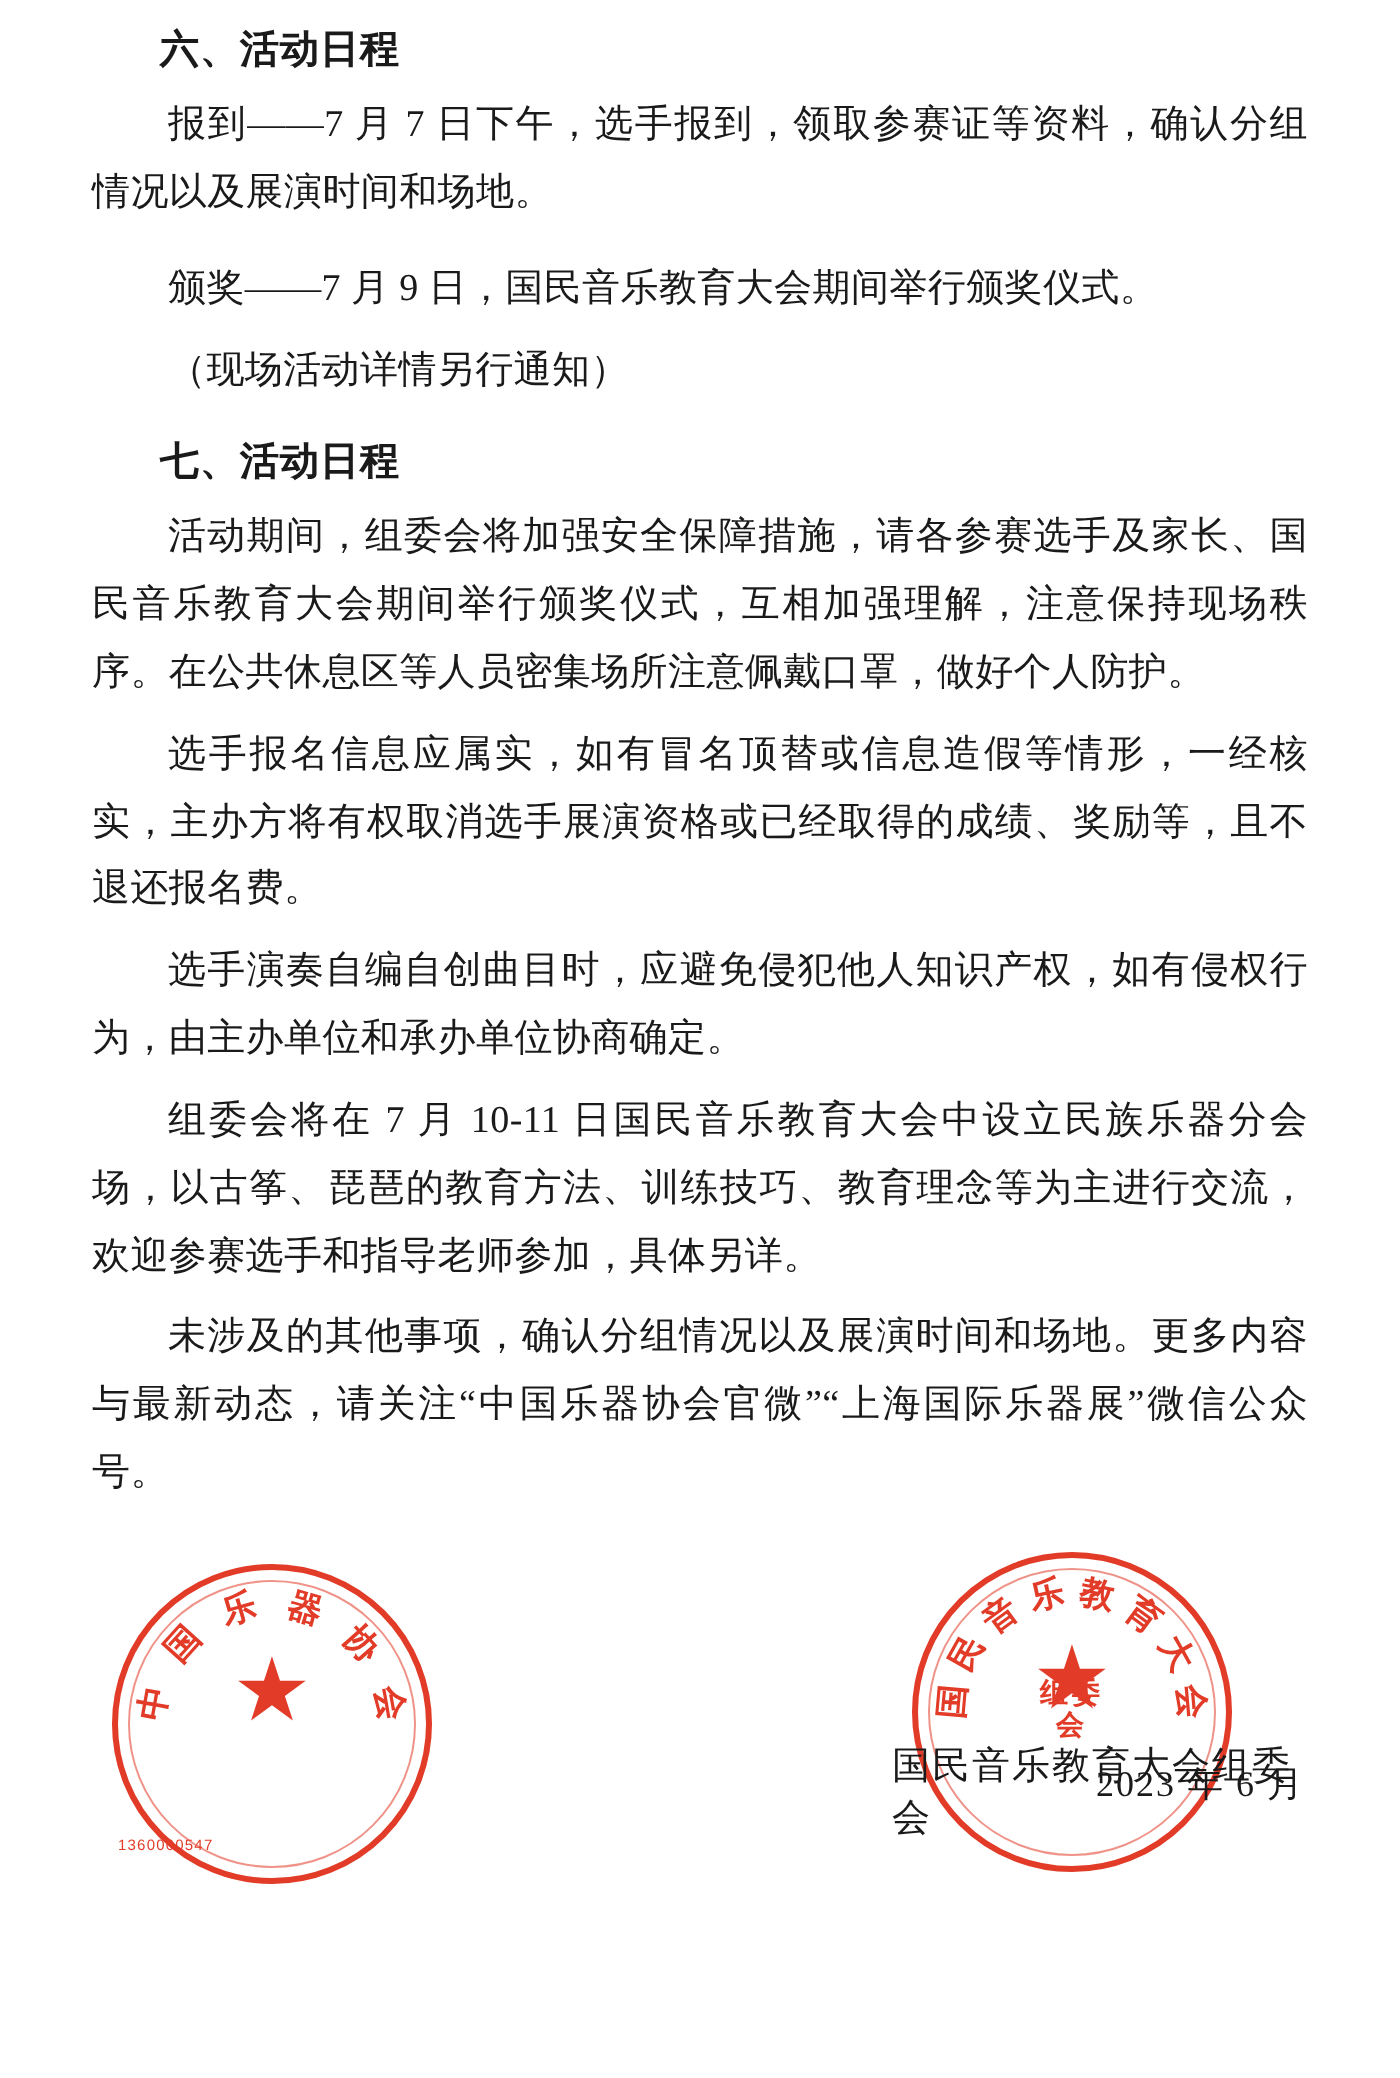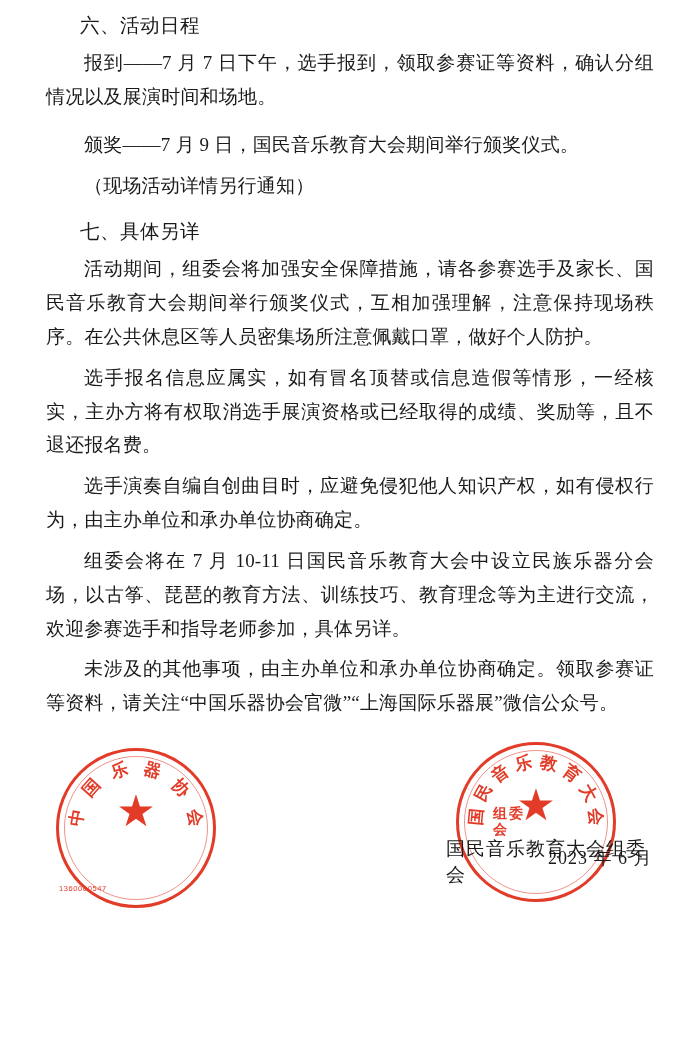--- a/index.html
+++ b/index.html
@@ -17,21 +17,21 @@
   }
   .page {
     position: relative;
     width: 700px;
     height: 1039px;
     box-sizing: border-box;
     padding: 8px 46px 0 46px;
   }
   .heading {
     font-size: 19.5px;
-    font-weight: normal;
+    font-weight: bold;
     letter-spacing: 0.5px;
     margin: 0 0 2px 0;
     padding-left: 34px;
     line-height: 1.85;
   }
   .para {
     font-size: 19px;
     line-height: 1.78;
     margin: 0;
     text-align: justify;
@@ -110,20 +110,21 @@
     color: #e23b28;
     letter-spacing: 0.6px;
     font-family: "Liberation Sans", sans-serif;
   }
   .seal-center-box {
     position: absolute;
     left: 50%;
     top: 50%;
     transform: translate(-50%, -50%);
     width: 86px;
+    text-align: center;
     color: #e23b28;
     font-size: 14px;
     font-weight: bold;
     line-height: 1.15;
   }
   .seal-center-box .row {
     letter-spacing: 2px;
   }
 
   .sig {
@@ -145,31 +146,31 @@
 
   <p class="para">报到——7 月 7 日下午，选手报到，领取参赛证等资料，确认分组情况以及展演时间和场地。</p>
   <div class="gap-sm"></div>
   <div class="gap-sm"></div>
   <p class="para">颁奖——7 月 9 日，国民音乐教育大会期间举行颁奖仪式。</p>
   <div class="gap-sm"></div>
   <p class="para">（现场活动详情另行通知）</p>
 
   <div class="gap-md"></div>
 
-  <h2 class="heading">七、具体另详</h2>
+  <h2 class="heading">七、活动日程</h2>
 
   <p class="para">活动期间，组委会将加强安全保障措施，请各参赛选手及家长、国民音乐教育大会期间举行颁奖仪式，互相加强理解，注意保持现场秩序。在公共休息区等人员密集场所注意佩戴口罩，做好个人防护。</p>
   <div class="gap-sm"></div>
   <p class="para">选手报名信息应属实，如有冒名顶替或信息造假等情形，一经核实，主办方将有权取消选手展演资格或已经取得的成绩、奖励等，且不退还报名费。</p>
   <div class="gap-sm"></div>
   <p class="para">选手演奏自编自创曲目时，应避免侵犯他人知识产权，如有侵权行为，由主办单位和承办单位协商确定。</p>
   <div class="gap-sm"></div>
   <p class="para">组委会将在 7 月 10-11 日国民音乐教育大会中设立民族乐器分会场，以古筝、琵琶的教育方法、训练技巧、教育理念等为主进行交流，欢迎参赛选手和指导老师参加，具体另详。</p>
   <div class="gap-sm"></div>
-  <p class="para">未涉及的其他事项，由主办单位和承办单位协商确定。领取参赛证等资料，请关注“中国乐器协会官微”“上海国际乐器展”微信公众号。</p>
+  <p class="para">未涉及的其他事项，确认分组情况以及展演时间和场地。更多内容与最新动态，请关注“中国乐器协会官微”“上海国际乐器展”微信公众号。</p>
 
   <div class="seal-area">
 
     <div class="seal seal-left">
       <div class="inner-ring"></div>
       <div class="arc-text" id="arc-left">
           <span class="ch" style="transform: translate(-59.0885px, -10.4189px) rotate(280deg) translate(-50%, -50%);">中</span>
           <span class="ch" style="transform: translate(-44.5887px, -40.1478px) rotate(312deg) translate(-50%, -50%);">国</span>
           <span class="ch" style="transform: translate(-16.5382px, -57.6757px) rotate(344deg) translate(-50%, -50%);">乐</span>
           <span class="ch" style="transform: translate(16.5382px, -57.6757px) rotate(376deg) translate(-50%, -50%);">器</span>

